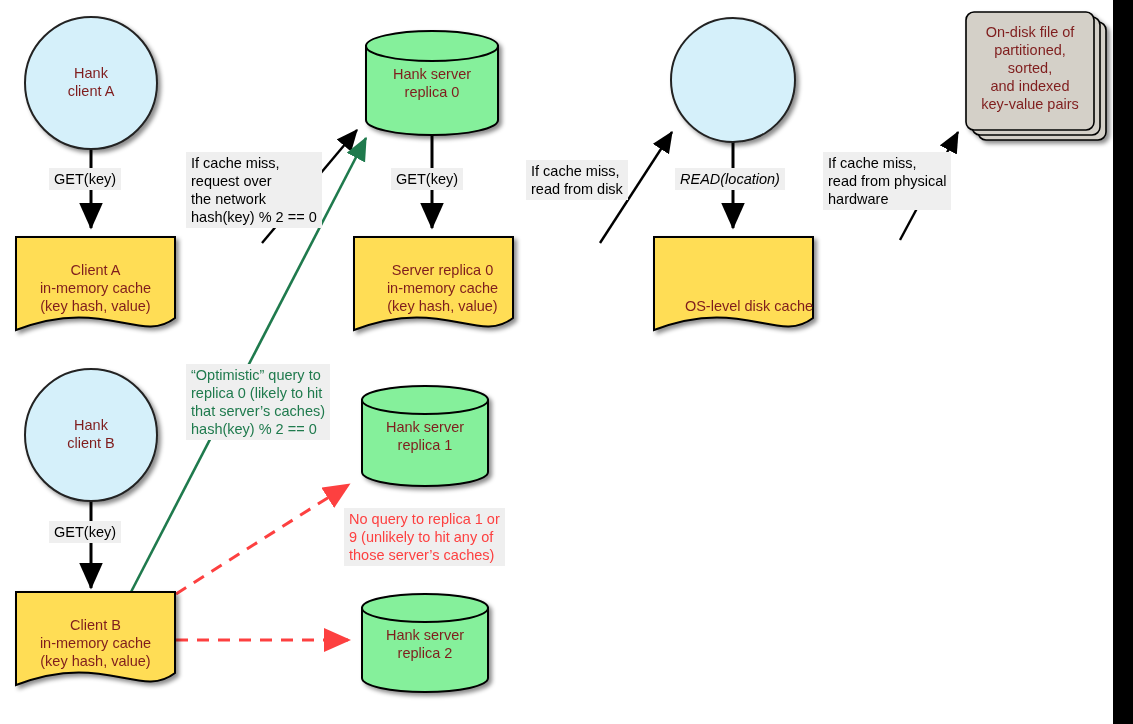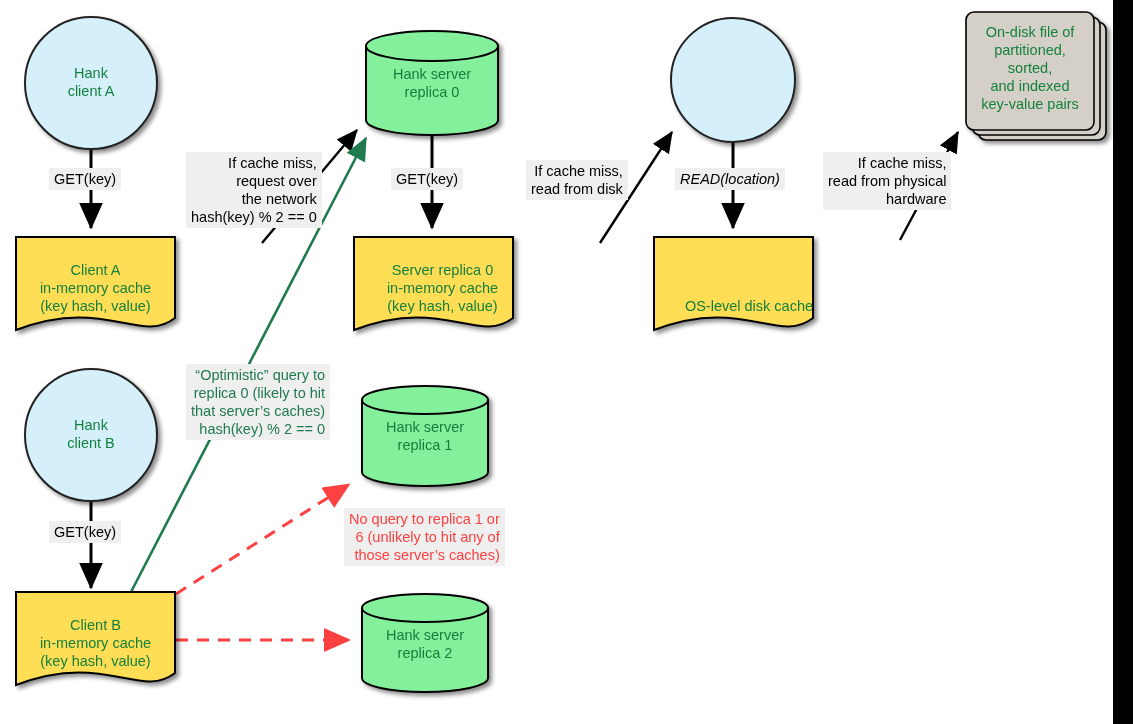--- a/index.html
+++ b/index.html
@@ -28,33 +28,33 @@
     position: absolute;
     left: 0;
     top: 0;
     width: 1133px;
     height: 724px;
     overflow: visible;
   }
   .node-label {
     position: absolute;
     text-align: center;
-    color: #15803d;
+    color: #7f1d1d;
     font-size: 14.5px;
     line-height: 18px;
     white-space: pre;
     pointer-events: none;
   }
   .edge-label {
     position: absolute;
     background: #efefef;
     color: #000000;
     font-size: 14.5px;
     line-height: 18px;
-    text-align: right;
+    text-align: left;
     white-space: pre;
     padding: 2px 5px;
   }
   .edge-label.green { color: #1f7a4d; }
   .edge-label.red { color: #fd4040; }
 </style>
 </head>
 <body>
 
 <div id="stage">
@@ -188,17 +188,17 @@
 hardware</div>
 
   <div class="edge-label green" style="left:186px; top:320px;margin-top:44px;">“Optimistic” query to
 replica 0 (likely to hit
 that server’s caches)
 hash(key) % 2 == 0</div>
 
   <div class="edge-label" style="left:49px; top:521px;">GET(key)</div>
 
   <div class="edge-label red" style="left:344px; top:508px;">No query to replica 1 or
-6 (unlikely to hit any of
+9 (unlikely to hit any of
 those server’s caches)</div>
 
   <div id="edge-band"></div>
 </div>
 
 </body></html>

